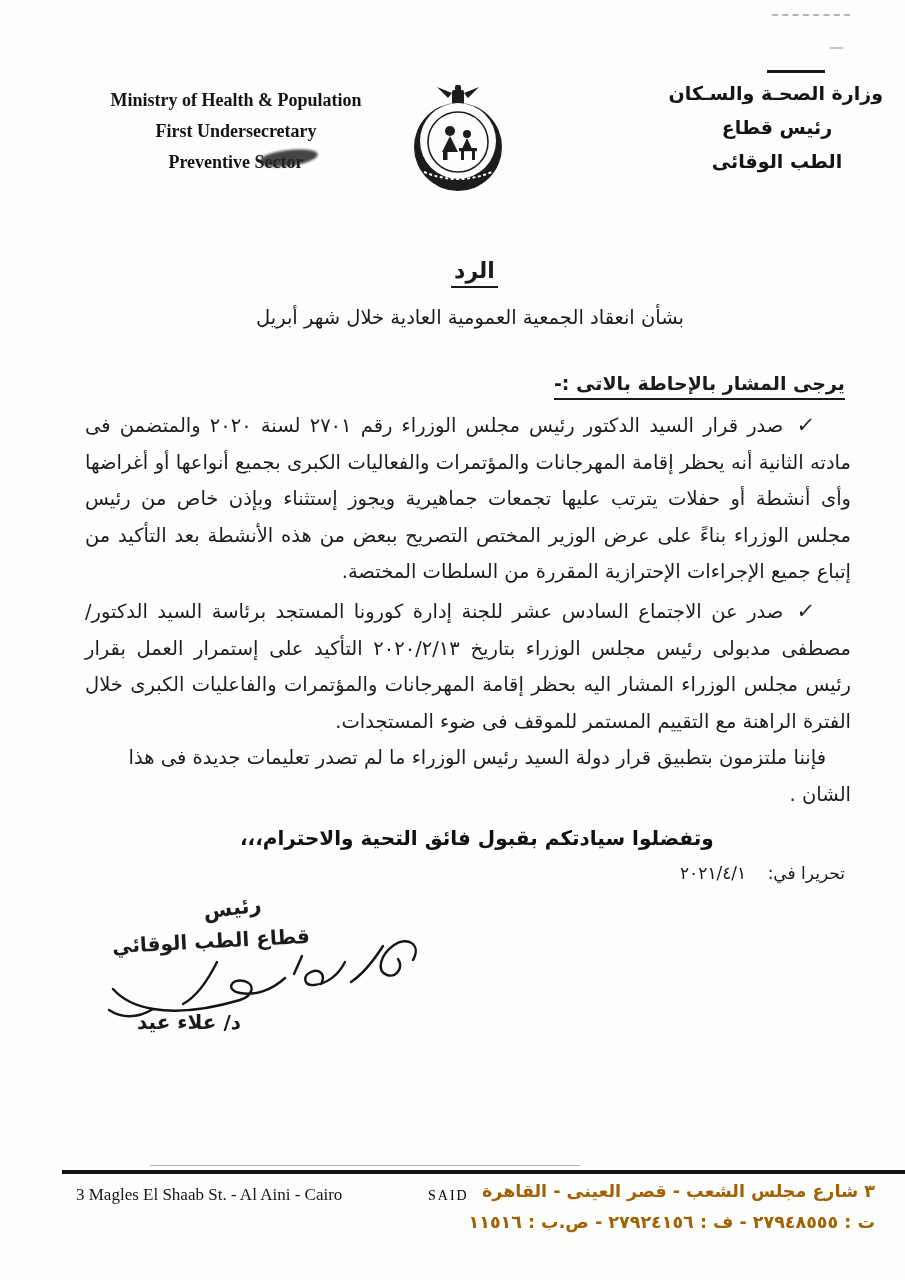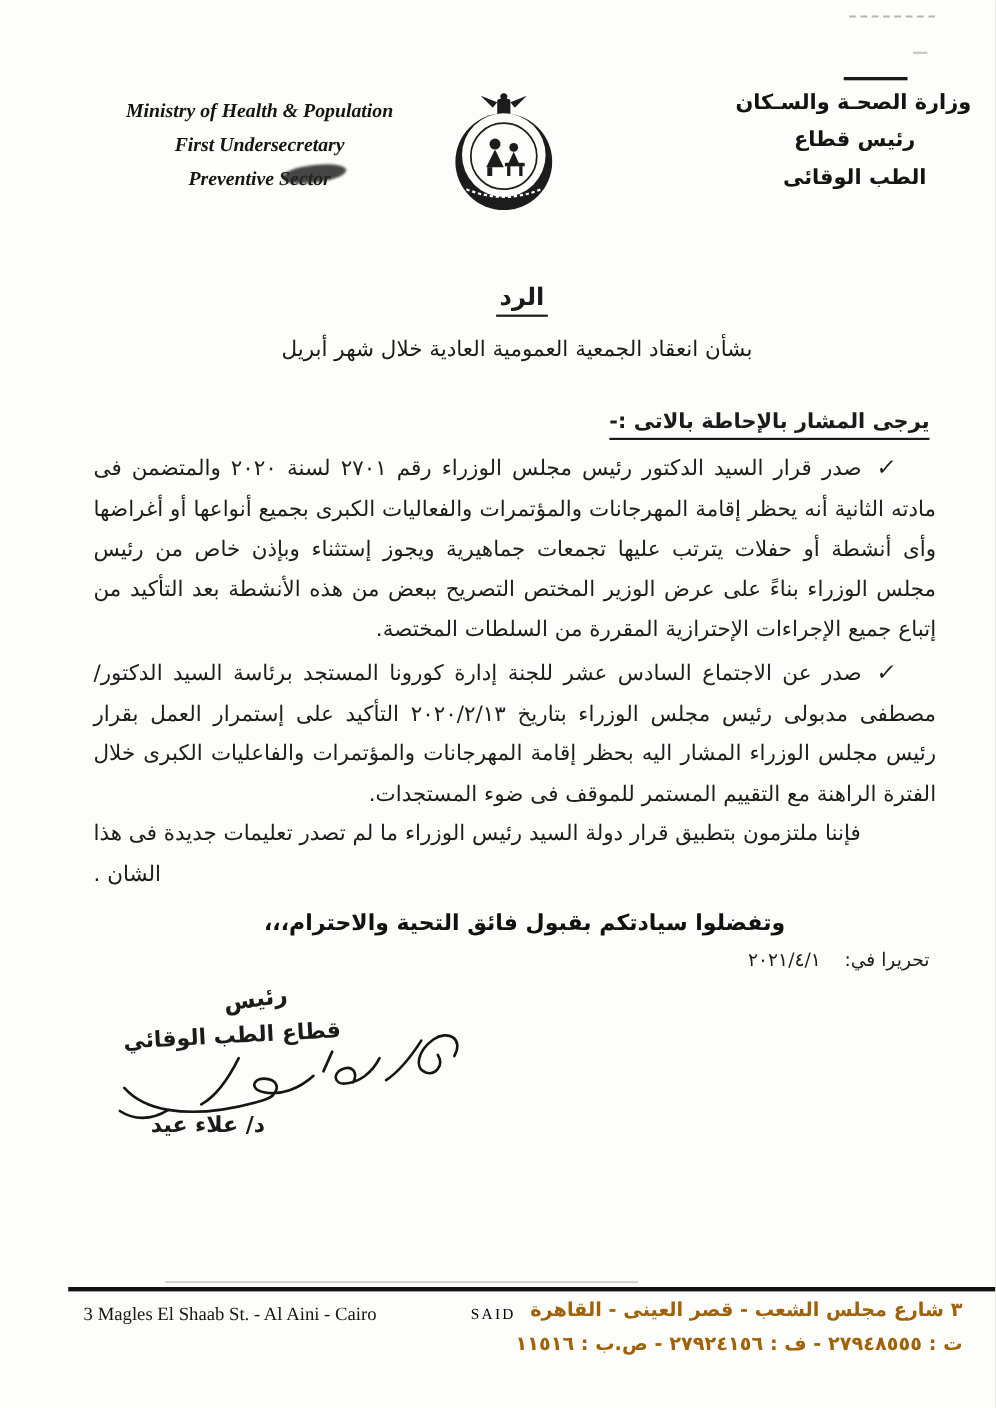--- a/index.html
+++ b/index.html
@@ -5,21 +5,21 @@
   html,body{margin:0;padding:0;}
   body{background:#e8e8e6;font-family:"DejaVu Sans",sans-serif;}
   .page{position:relative;width:905px;height:1280px;margin:0 auto;background:#fdfdfb;color:#1b1b1b;overflow:hidden;box-shadow:0 0 6px rgba(0,0,0,.25);}
 
   
   .artifact1{position:absolute;left:772px;top:14px;width:78px;border-top:2px dashed #8f8f8f;opacity:.65;}
   .artifact2{position:absolute;left:830px;top:47px;width:13px;border-top:2px solid #9a9a9a;opacity:.55;}
 
   
   .hdr-en{position:absolute;left:80px;top:85px;width:312px;text-align:center;
-          font-family:"Liberation Serif",serif;font-weight:bold;font-size:18px;line-height:31px;color:#141414;font-style:italic;}
+          font-family:"Liberation Serif",serif;font-weight:bold;font-size:18px;line-height:31px;color:#141414;}
   .line3-wrap{position:relative;display:inline-block;}
   .smudge{position:absolute;right:-14px;top:3px;width:58px;height:16px;background:#262626;
           border-radius:55% 45% 60% 40%;filter:blur(1.1px);opacity:.85;transform:rotate(-5deg);}
   .logo{position:absolute;left:398px;top:82px;width:120px;height:113px;}
   .hdr-ar{position:absolute;right:22px;top:76px;width:212px;text-align:center;direction:rtl;
           font-weight:bold;font-size:19px;line-height:34px;color:#141414;}
   .hdr-ar div{white-space:nowrap;}
   .hdr-rule{position:absolute;top:-6px;right:58px;width:58px;border-top:3px solid #191919;}
 
   
@@ -27,21 +27,21 @@
   .title span{border-bottom:2px solid #1b1b1b;padding:0 3px 3px;margin-left:44px;}
   .subject{position:absolute;left:60px;right:25px;top:306px;text-align:center;direction:rtl;font-size:19.5px;}
   .salutation{position:absolute;right:60px;top:372px;direction:rtl;font-size:19px;font-weight:bold;}
   .salutation span{border-bottom:2px solid #1b1b1b;padding-bottom:4px;}
 
   .para{position:absolute;left:85px;width:766px;direction:rtl;text-align:justify;
         font-size:19.5px;line-height:36.6px;color:#1d1d1d;}
   .bullet1{top:407px;text-indent:36px;}
   .bullet2{top:593px;text-indent:36px;}
   .check{font-weight:bold;font-size:21px;padding-left:14px;display:inline-block;text-indent:0;transform:skewX(-8deg);}
-  .commitment{top:740px;text-indent:25px;text-align:left;}
+  .commitment{top:740px;text-indent:25px;text-align:right;}
 
   .closing{position:absolute;left:240px;top:826px;direction:rtl;white-space:nowrap;
            font-size:20px;font-weight:bold;color:#111;}
   .dateline{position:absolute;right:60px;top:863px;direction:rtl;font-size:17px;}
   .dateline .date-value{display:inline-block;direction:ltr;margin-right:16px;}
 
   
   .sig-line1{position:absolute;left:203px;top:896px;font-size:21px;font-weight:bold;direction:rtl;transform:rotate(-8deg);}
   .sig-line2{position:absolute;left:112px;top:929px;font-size:20px;font-weight:bold;direction:rtl;transform:rotate(-3deg);white-space:nowrap;}
   .sig-svg{position:absolute;left:95px;top:930px;width:355px;height:102px;}

